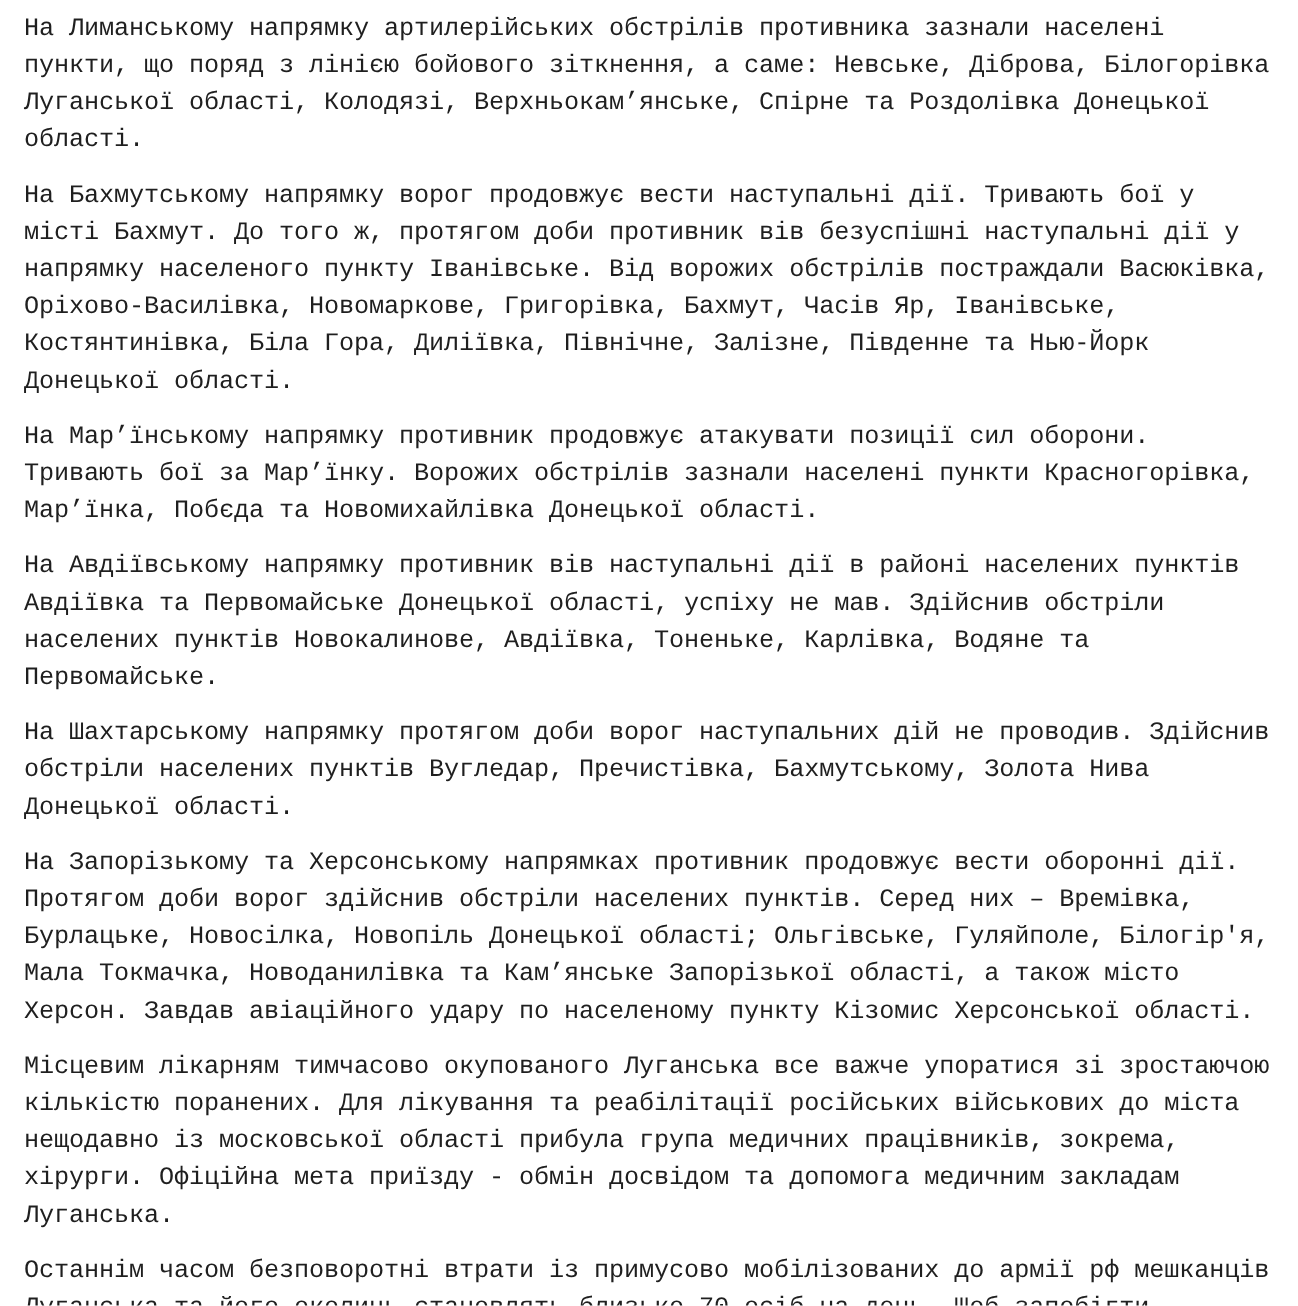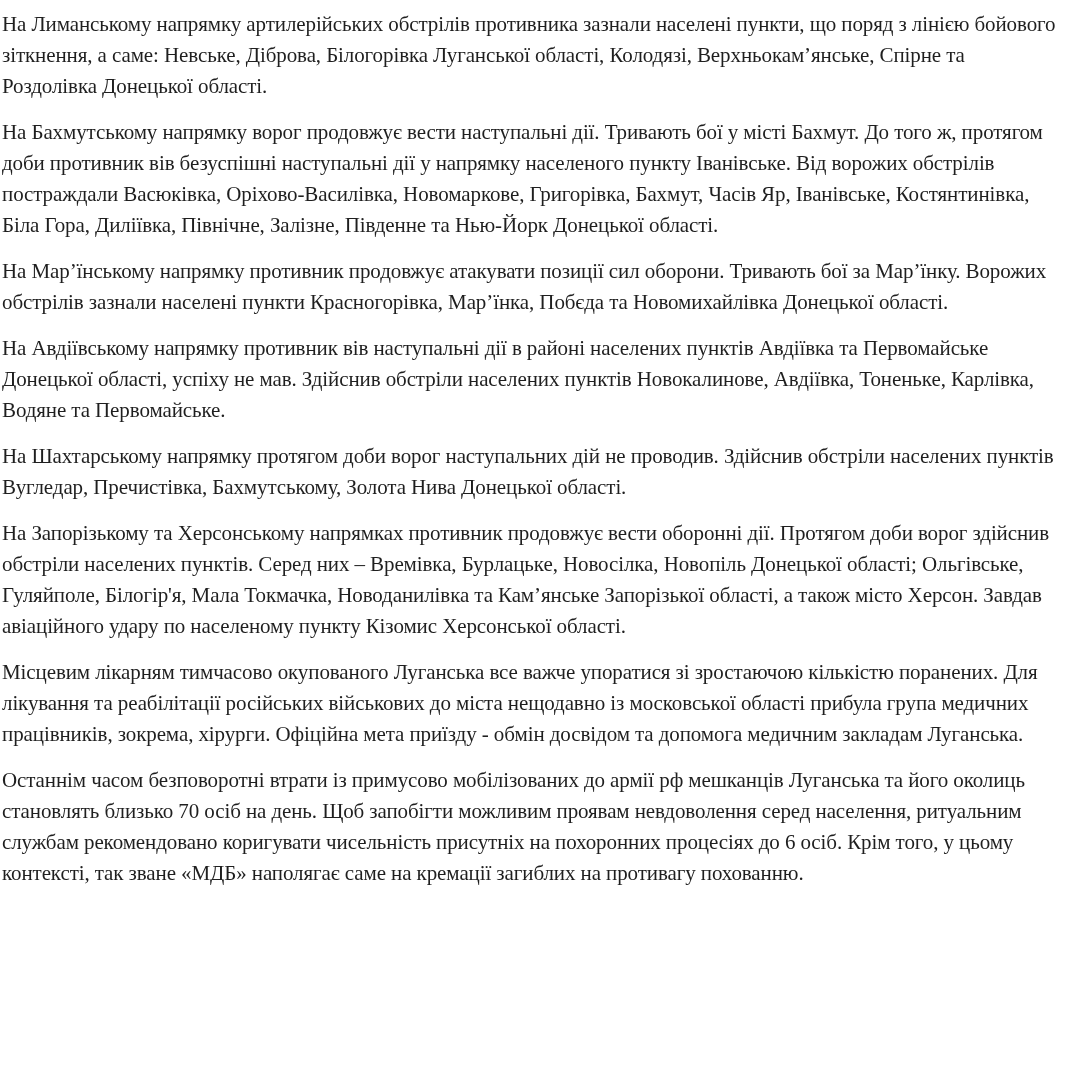--- a/index.html
+++ b/index.html
@@ -10,23 +10,23 @@
   body {
     width: 1082px;
     height: 1088px;
     box-sizing: border-box;
     overflow: hidden;
   }
   .report {
     box-sizing: border-box;
     width: 1082px;
     height: 1088px;
-    padding: 9px 20px 10px 2px;
+    padding: 9px 20px 10px 20px;
     background: #ffffff;
-    font-family: Liberation Serif, serif;
+    font-family: Liberation Mono, monospace;
     font-size: 21px;
     line-height: 31px;
     color: #1f1f1f;
     letter-spacing: -0.1px;
     text-align: left;
   }
   .report p {
     margin: 0 0 15px 0;
     padding: 0;
   }

